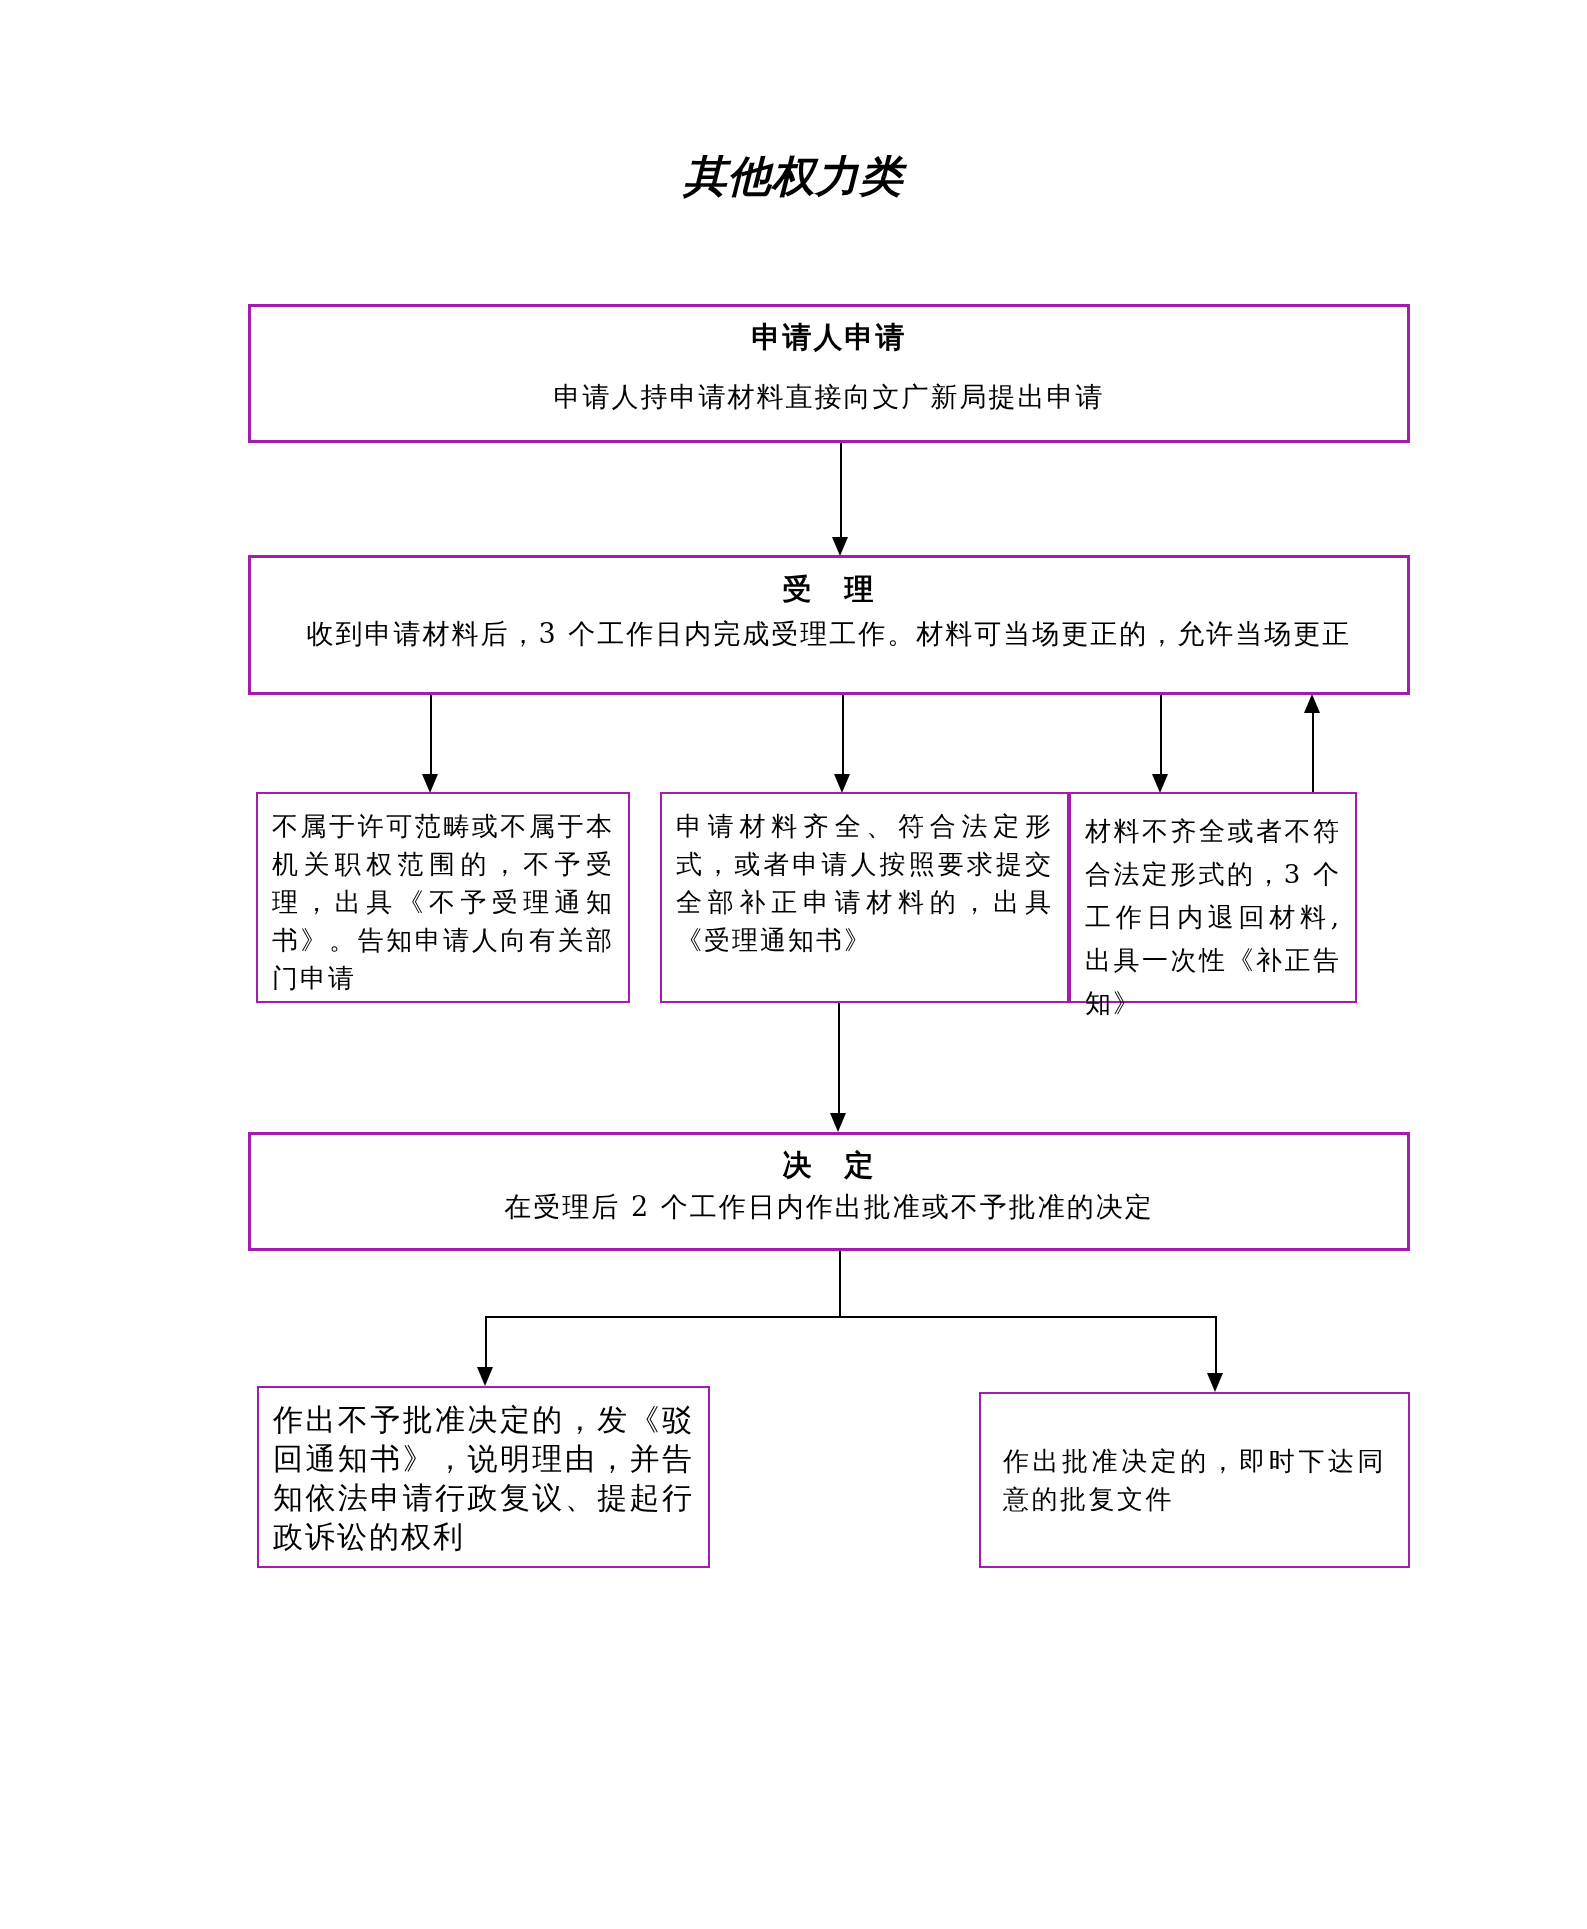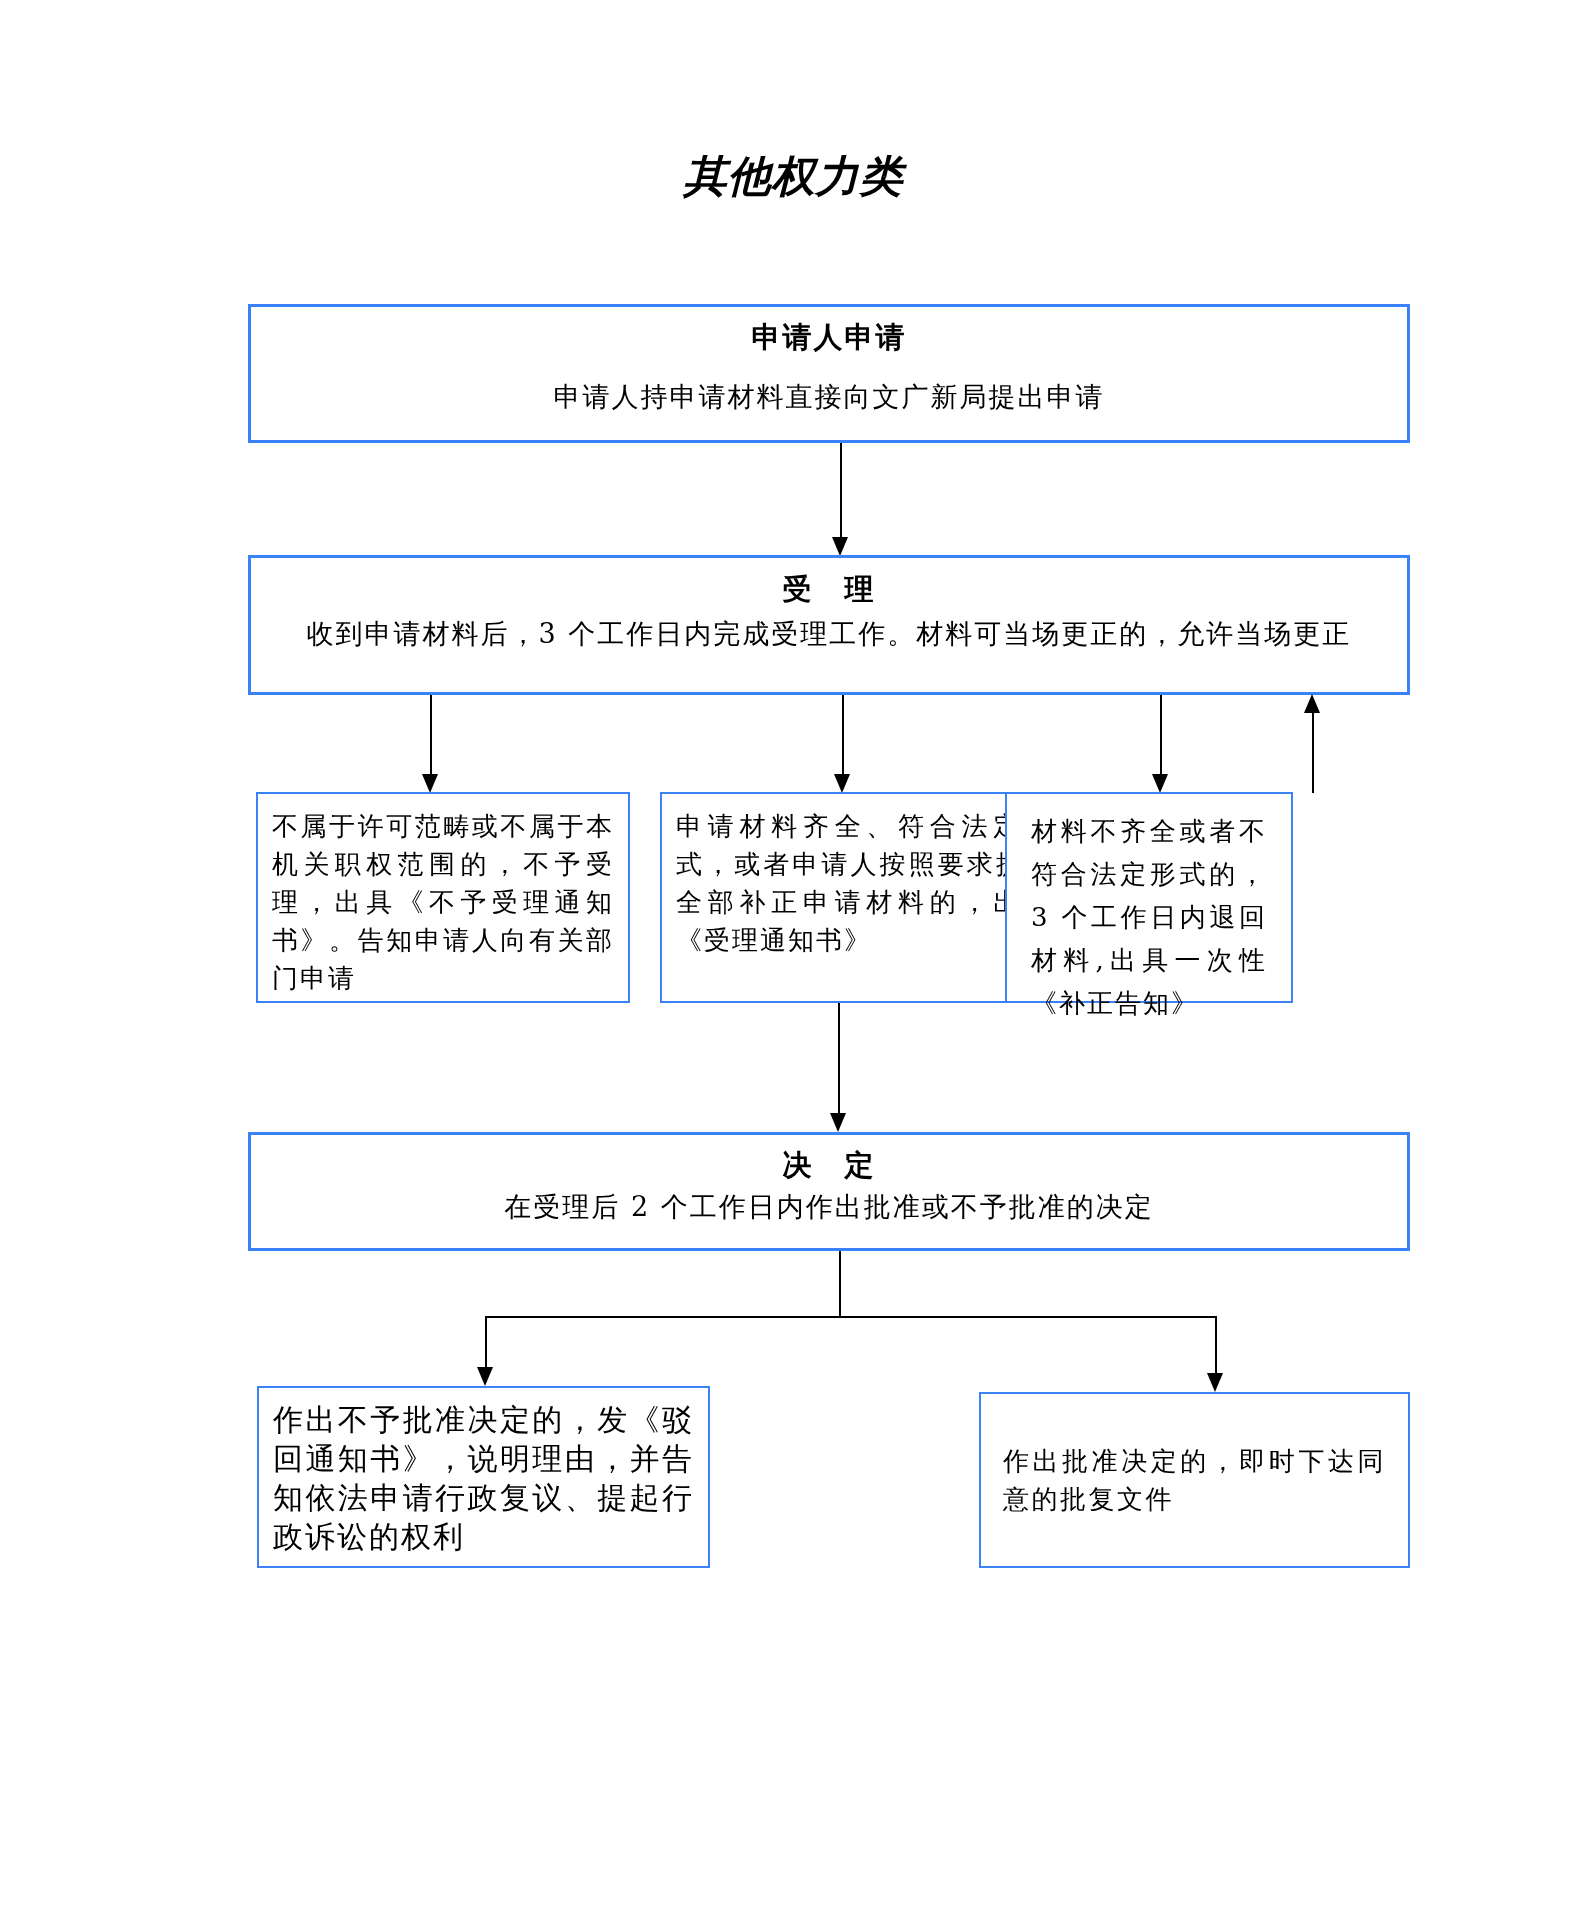--- a/index.html
+++ b/index.html
@@ -25,21 +25,21 @@
     font-family: "Liberation Sans", sans-serif;
     font-weight: bold;
     font-size: 43px;
     letter-spacing: 1px;
     line-height: 1.1;
     font-style: italic;
   }
   .box {
     position: absolute;
     box-sizing: border-box;
-    border: 3px solid #3b82f6;
+    border: 3px solid #a21caf;
     background: #ffffff;
   }
   .box-sm {
     border-width: 2px;
   }
   .box-title {
     font-family: "Liberation Sans", sans-serif;
     font-weight: bold;
     font-size: 29px;
     text-align: center;
@@ -112,21 +112,21 @@
   <div class="vline" style="left:1312px; top:712px; width:2px; height:81px;"></div>
 
   <div class="box box-sm" style="left:256px; top:792px; width:374px; height:211px; padding:13px 14px;">
     <div class="box-body-block">不属于许可范畴或不属于本机关职权范围的，不予受理，出具《不予受理通知书》。告知申请人向有关部门申请</div>
   </div>
 
   <div class="box box-sm" style="left:660px; top:792px; width:409px; height:211px; padding:13px 14px;">
     <div class="box-body-block">申请材料齐全、符合法定形式，或者申请人按照要求提交全部补正申请材料的，出具《受理通知书》</div>
   </div>
 
-  <div class="box box-sm" style="left:1005px; top:792px; width:288px; height:211px; padding:16px 24px;">
+  <div class="box box-sm" style="left:1069px; top:792px; width:288px; height:211px; padding:16px 14px;">
     <div class="box-body-block" style="line-height:43px;">材料不齐全或者不符合法定形式的，3 个工作日内退回材料,出具一次性《补正告知》</div>
   </div>
 
   <div class="vline" style="left:838px; top:1003px; width:2px; height:111px;"></div>
   <div class="arrowhead-down" style="left:830px; top:1113px;"></div>
 
   <div class="box" style="left:248px; top:1132px; width:1162px; height:119px;">
     <div class="box-title" style="margin-top:13px;">决　定</div>
     <div class="box-body" style="margin-top:8px;">在受理后 2 个工作日内作出批准或不予批准的决定</div>
   </div>

